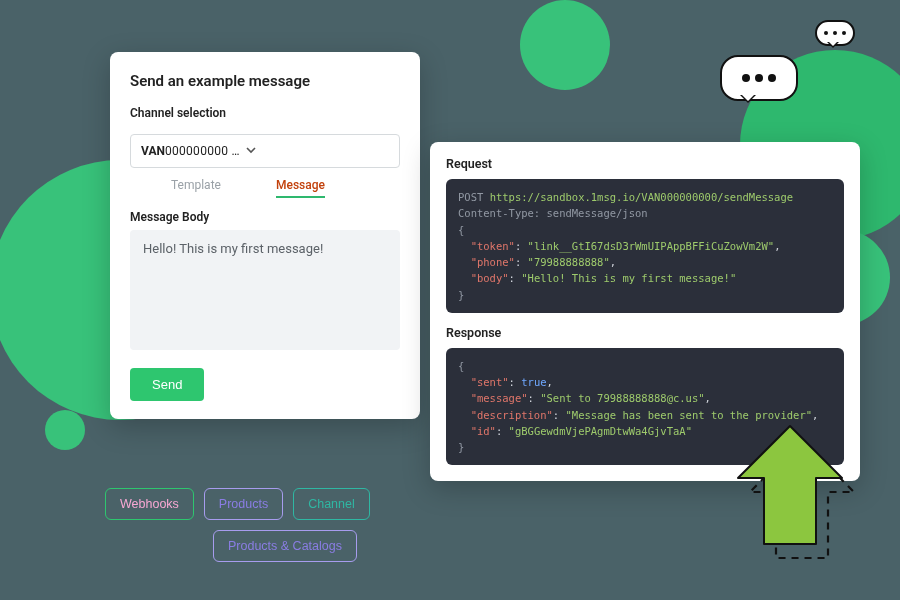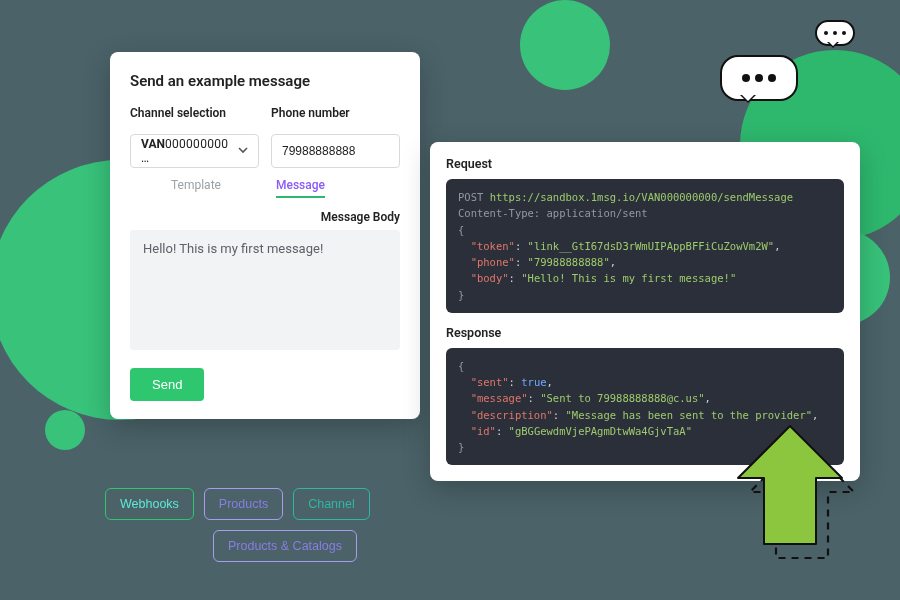--- a/index.html
+++ b/index.html
@@ -36,22 +36,22 @@
   .select, .input {
     width: 100%; height: 34px; border: 1px solid #d6dadd; border-radius: 4px;
     padding: 0 10px; font-size: 12px; color: #222; background: #fff;
     display: flex; align-items: center; 
   }
   .select .chev { margin-left: 6px; color: #555; }
   .channel-val .pre { font-weight: 700; }
   .channel-val .rest { font-weight: 400; letter-spacing: .3px; }
   .tabs { display: flex; gap: 14px; margin: 10px 0 12px; font-size: 12px; }
   .tab { color: #9aa1a7; cursor: pointer; padding-bottom: 4px; margin-left: 41px; }
-  .tab.active { color: #8b5cf6; border-bottom: 2px solid #2eb86e; font-weight: 500; }
-  .body-label { font-size: 12px; font-weight: 600; color: #222; margin-bottom: 6px; text-align: right; }
+  .tab.active { color: #c2410c; border-bottom: 2px solid #2eb86e; font-weight: 500; }
+  .body-label { font-size: 12px; font-weight: 600; color: #222; margin-bottom: 6px; }
   .textarea {
     width: 100%; height: 120px; background: #f1f3f5; border: 1px solid transparent;
     border-radius: 4px; padding: 10px 12px; font-size: 13px; color: #5c6268; resize: none;
     font-family: inherit;
   }
   .send-btn {
     margin-top: 14px; background: #2ec66f; color: #fff; border: none; border-radius: 4px;
     font-size: 13px; font-weight: 500; padding: 9px 22px; cursor: pointer;
   }
 
@@ -71,21 +71,21 @@
   .code-block .bool { color: #6fa8ff; text-align: center; }
   .code-block .url { color: #9ecb6c; }
   .sep { height: 12px; }
 
   
   .tags { position: absolute; left: 105px; top: 488px; display: flex; flex-wrap: wrap; gap: 10px; width: 320px; }
   .tag {
     border-radius: 6px; padding: 8px 14px; font-size: 12.5px; background: transparent;
     border: 1.5px solid; cursor: pointer;
   }
-  .tag.green  { color: #5eead4; border-color: #2ec66f; }
+  .tag.green  { color: #f9a8d4; border-color: #2ec66f; }
   .tag.purple { color: #8a7de3; border-color: #a79cee; }
   .tag.teal   { color: #2fb7a3; border-color: #2fb7a3; }
 
   
   .arrow-wrap { position: absolute; right: 30px; bottom: 30px; width: 140px; height: 150px; }
   .arrow-dash {
     position: absolute; left: 12px; top: 14px; width: 120px; height: 130px;
   }
   .arrow-dash svg path { fill: none; stroke: #111; stroke-width: 2.2; stroke-dasharray: 7 6; stroke-linejoin: round; }
   .arrow-solid { position: absolute; left: 0; top: 0; width: 120px; height: 130px; }
@@ -121,41 +121,37 @@
         <span class="channel-val">
           <span class="pre">VAN</span><span class="rest">000000000 …</span>
         </span>
         <span class="chev">
           <svg width="10" height="10" viewBox="0 0 10 10">
               <path d="M1 3 L5 7 L9 3" fill="none" stroke="#555" stroke-width="1.6"></path>
             </svg>
         </span>
       </div>
     </div>
-    <div class="form-col">
-      <label class="form-label">Phone number</label>
-      <input class="input" value="79988888888" style="">
-    </div>
   </div>
 
   <div class="tabs">
     <span class="tab">Template</span>
     <span class="tab active">Message</span>
   </div>
 
   <div class="body-label">Message Body</div>
   <textarea class="textarea" style="">Hello! This is my first message!</textarea>
 
   <button class="send-btn">Send</button>
 </div>
 
 <div class="code-panel">
   <div class="code-section-title">Request</div>
   <div class="code-block"><span class="muted"><span>POST</span> <span class="url">https://sandbox.1msg.io/VAN000000000/sendMessage</span></span>
-<span class="muted">Content-Type: application/sent</span>
+<span class="muted">Content-Type: sendMessage/json</span>
 <span class="muted">{</span>
   <span class="key">"token"</span>: <span class="str">"<span>link__GtI67dsD3rWmUIPAppBFFiCuZowVm2W</span>"</span>,
   <span class="key">"phone"</span>: <span class="str">"<span>79988888888</span>"</span>,
   <span class="key">"body"</span>: <span class="str">"<span>Hello! This is my first message!</span>"</span>
 <span class="muted">}</span></div>
 
   <div class="sep"></div>
   <div class="code-section-title">Response</div>
   <div class="code-block"><span class="muted">{</span>
   <span class="key">"sent"</span>: <span class="bool">true</span>,

